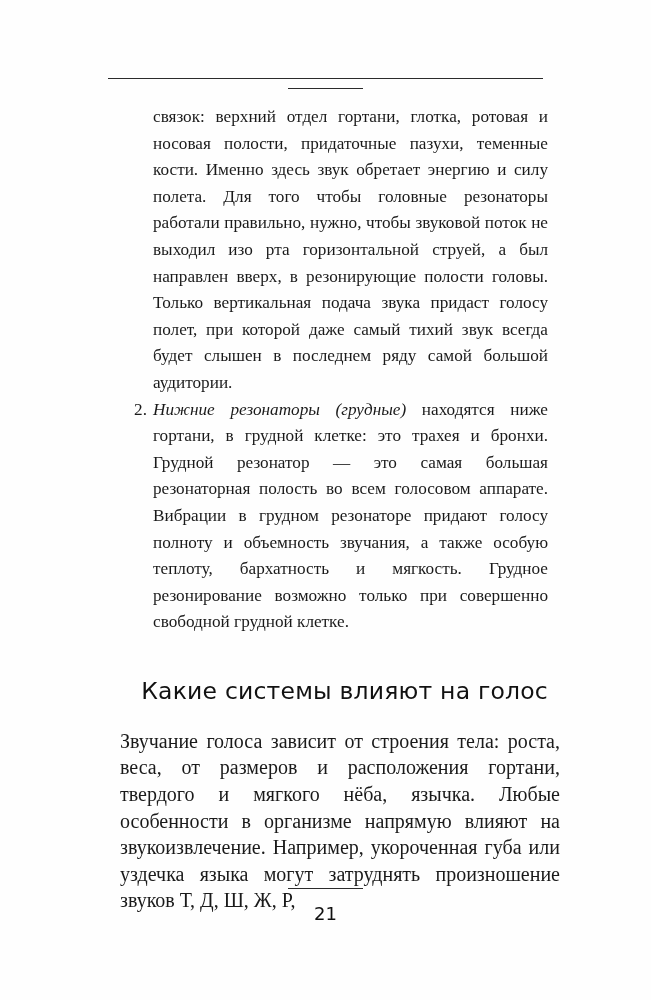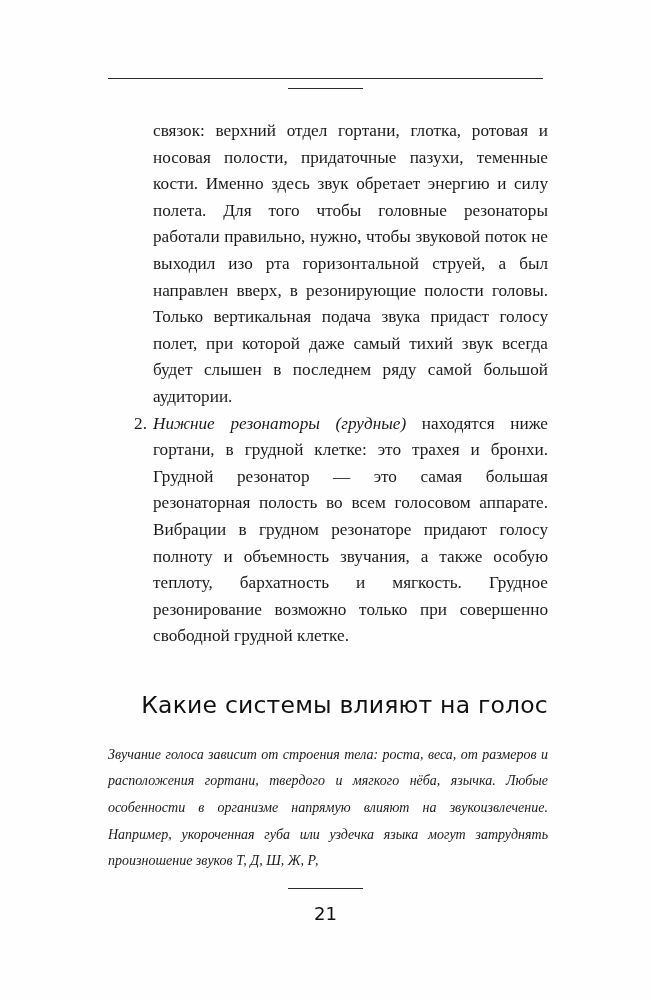--- a/index.html
+++ b/index.html
@@ -39,21 +39,21 @@
     top: 88px;
     width: 75px;
     height: 1px;
     background: #2b2b2b;
   }
 
   
   .content {
     position: absolute;
     left: 108px;
-    top: 118px;
+    top: 104px;
     width: 440px;
   }
 
   .para-continue {
     margin: 0 0 0 45px;
     width: 395px;
     font-size: 17.2px;
     line-height: 26.6px;
     text-align: justify;
     text-justify: inter-word;
@@ -92,27 +92,26 @@
     font-family: "DejaVu Sans", sans-serif;
     font-weight: 400;
     font-size: 23.5px;
     line-height: 30px;
     text-align: right;
     letter-spacing: 0.2px;
     color: #111;
   }
 
   .para {
-    margin: 0;
+    margin: 12px;
     width: 440px;
-    font-size: 14px;
+    font-size: 20px;
     line-height: 26.6px;
     text-align: justify;
     hyphens: manual;
-    font-style: italic;
   }
 
   
   .rule-bottom {
     position: absolute;
     left: 288px;
     top: 888px;
     width: 75px;
     height: 1px;
     background: #2b2b2b;

